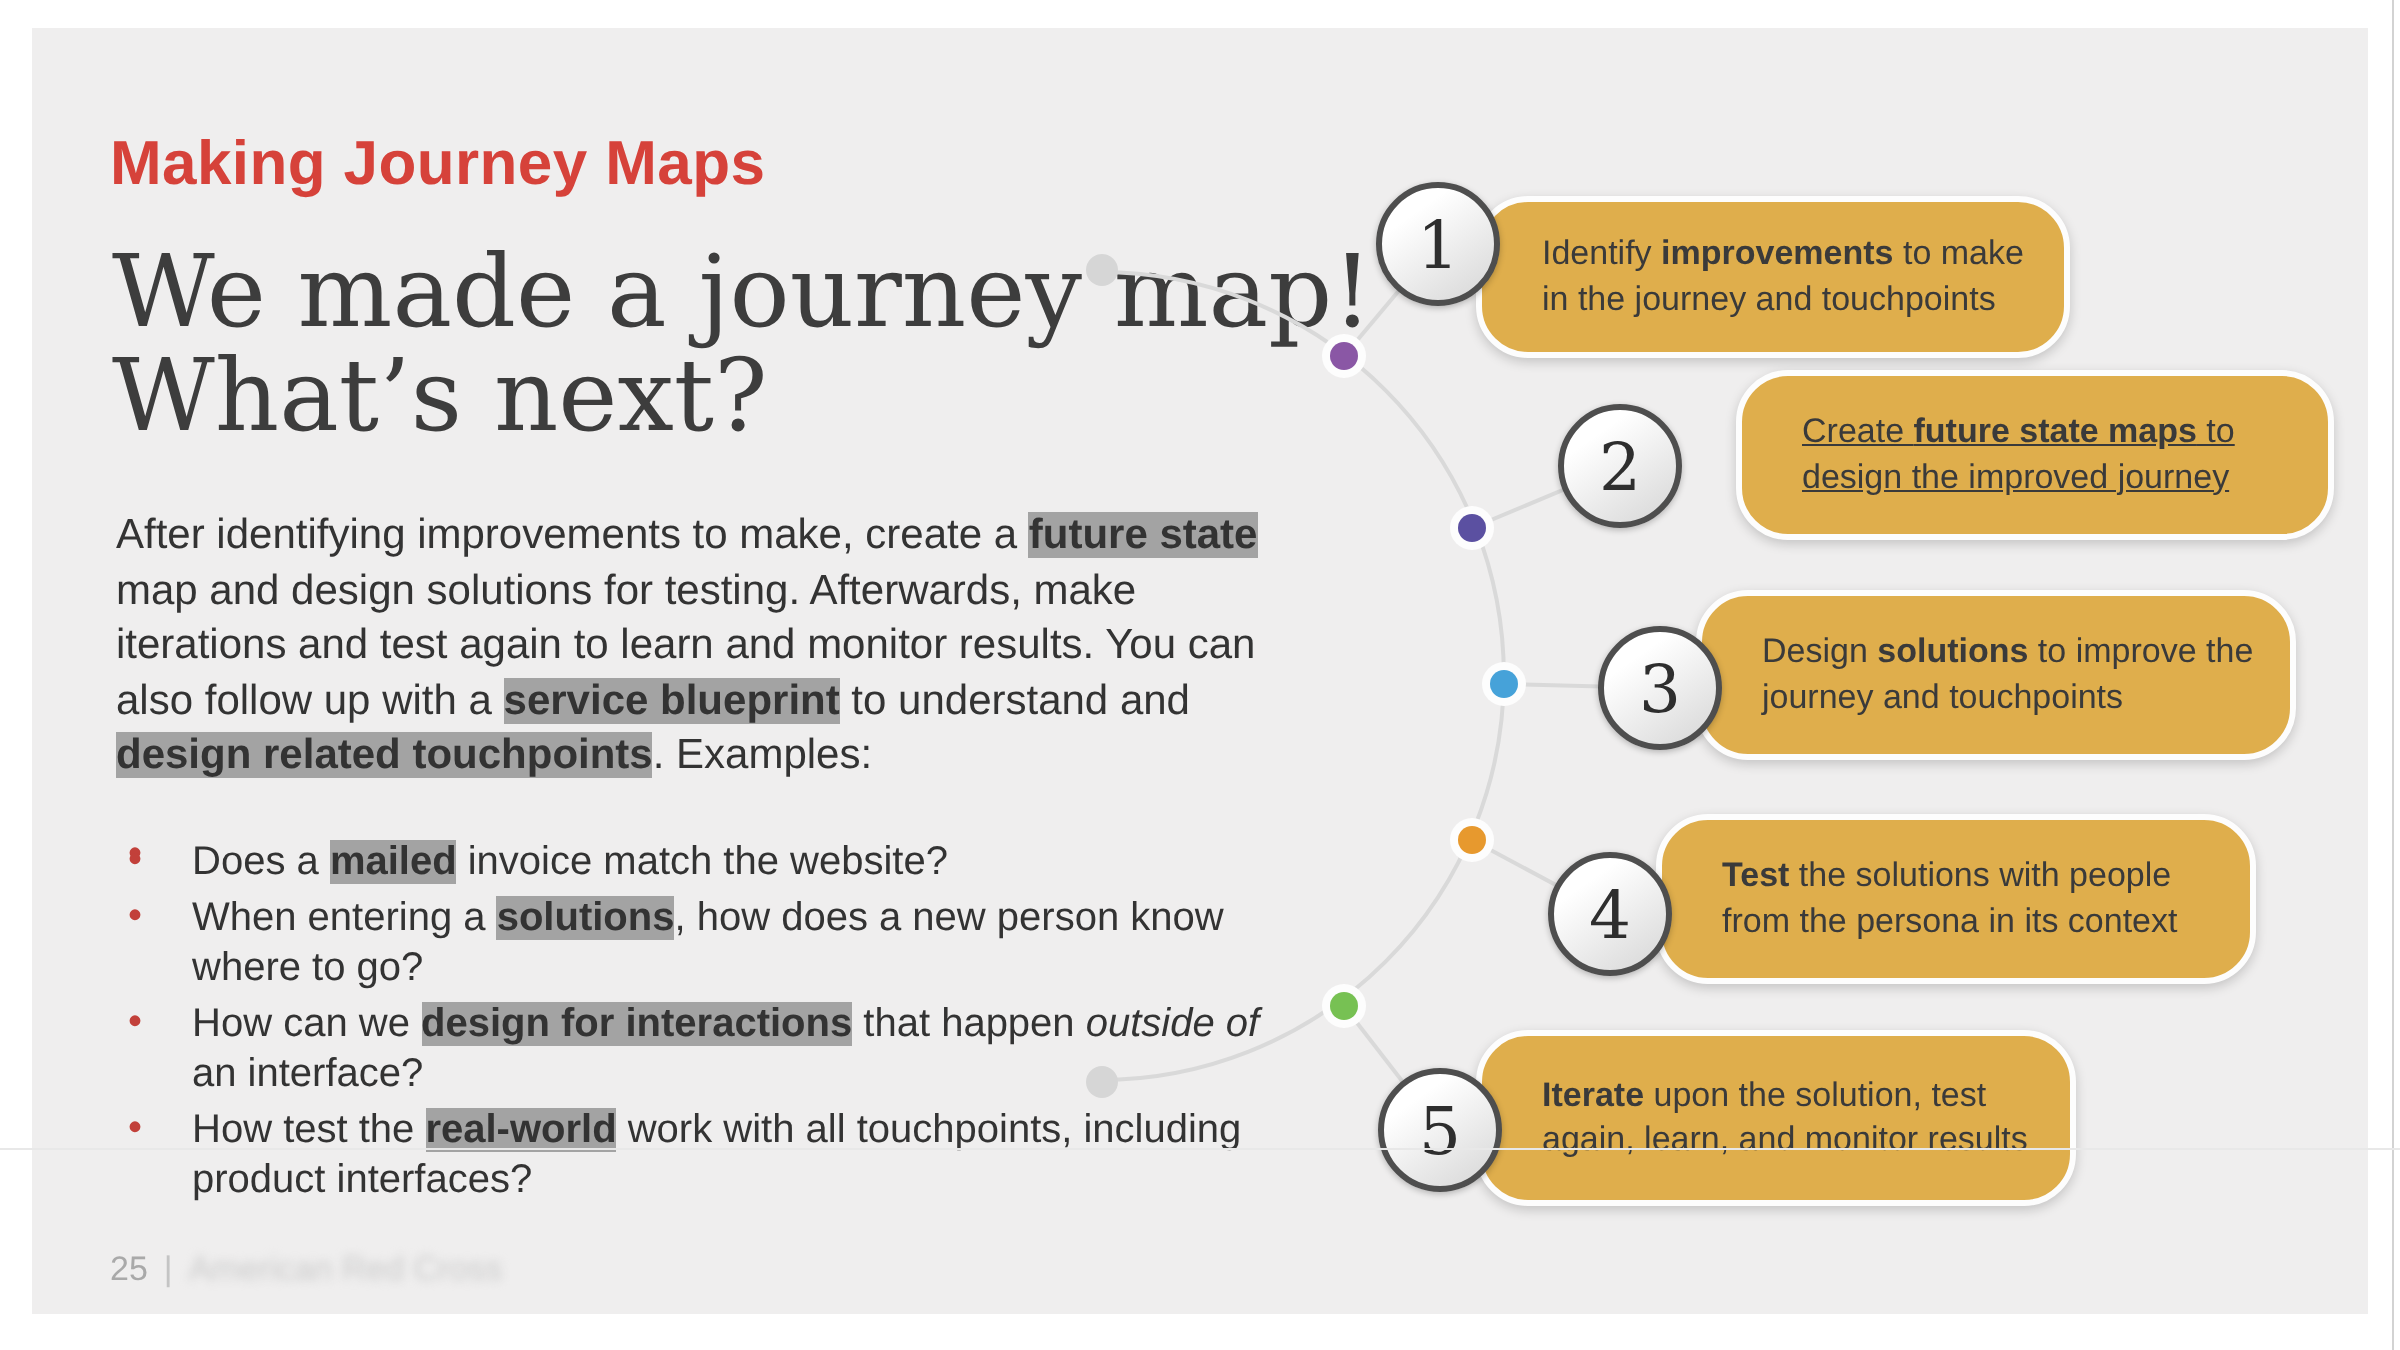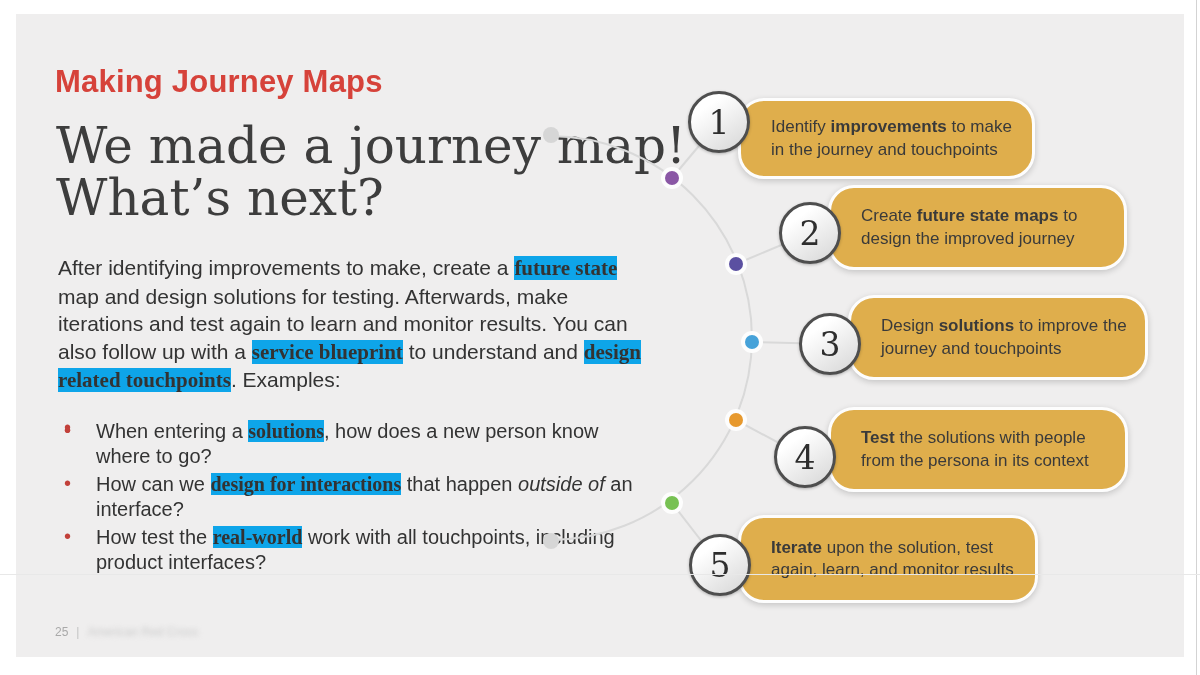--- a/index.html
+++ b/index.html
@@ -10,39 +10,39 @@
 
   .slide{position:absolute;left:16px;top:14px;width:1168px;height:643px;background:#efeeee;}
 
   .title{position:absolute;left:39px;top:50px;font-size:31px;font-weight:bold;color:#d6423a;
     letter-spacing:.2px;}
   .heading{position:absolute;left:40px;top:106px;font-family:"DejaVu Serif","Liberation Serif",serif;
     font-size:50px;line-height:52px;color:#3d3d3d;}
   .intro{position:absolute;left:42px;top:240px;width:592px;font-size:21px;line-height:27.5px;color:#333333;}
 
   .b{font-weight:bold;}
-  .h{background:#0ea5e9;font-family:Liberation Serif, serif;}
+  .h{background:#a3a3a3;}
   .i{font-style:italic;}
 
   .bullets{position:absolute;left:42px;top:402px;width:586px;margin:0;padding:0;list-style:none;
     font-size:20px;line-height:25px;color:#333333;}
   .bullets li{position:relative;padding-left:38px;margin:0 0 3px 0;}
   .bullet-marker{position:absolute;left:6px;top:-1px;color:#c2403a;font-size:20px;}
 
-  .footer{position:absolute;left:39px;top:611px;font-size:12px;color:#a9a9a9;display:flex;align-items:center;gap:8px;}
+  .footer{position:absolute;left:39px;top:611px;font-size:17px;color:#a9a9a9;display:flex;align-items:center;gap:8px;}
   .footer .sep{color:#c4c4c4;}
   .footer .brand{color:#cbcbcb;filter:blur(2.5px);}
 
   .diagram{position:absolute;left:0;top:0;}
 
   .step-callout{position:absolute;box-sizing:border-box;background:#dfae4c;border:3px solid #fdfdfd;
     border-radius:26px;box-shadow:0 2px 6px rgba(0,0,0,.18);display:flex;align-items:center;
     padding:0 12px 0 30px;font-size:17px;line-height:22.5px;color:#3a3a3a;}
   .cb1{left:722px;top:63px;width:297px;height:81px;margin-top:21px;}
-  .cb2{left:812px;top:171px;width:299px;height:85px;}
+  .cb2{left:852px;top:171px;width:299px;height:85px;text-decoration:underline;}
   .cb3{left:832px;top:281px;width:300px;height:85px;}
   .cb4{left:812px;top:393px;width:300px;height:85px;}
   .cb5{left:722px;top:501px;width:300px;height:88px;}
 
   .step-badge{position:absolute;box-sizing:border-box;width:62px;height:62px;border-radius:50%;
     border:3.5px solid #4e4e4e;background:linear-gradient(145deg,#ffffff 25%,#d6d6d6 100%);
     box-shadow:0 1px 3px rgba(0,0,0,.25);display:flex;align-items:center;justify-content:center;
     font-family:"DejaVu Serif","Liberation Serif",serif;font-size:33px;color:#2e2e2e;}
   .sb1{left:672px;top:77px;}
   .sb2{left:763px;top:188px;}
@@ -64,20 +64,21 @@
     </div>
 
     <div class="intro"><span>After identifying improvements to make, create a </span><span class="b h">future state</span><span> map and design solutions for testing. Afterwards, make iterations and test again to learn and monitor results. You can also follow up with a </span><span class="b h">service blueprint</span><span> to understand and </span><span class="b h">design related touchpoints</span><span>. Examples:</span></div>
 
     <ul class="bullets">
       <li>
         <span class="bullet-marker">•</span>
       </li>
       <li>
         <span class="bullet-marker">•</span>
+        <span><span>Does a </span><span class="b h">mailed</span><span> invoice match the website?</span></span>
       </li>
       <li>
         <span class="bullet-marker">•</span>
         <span><span>When entering a </span><span class="b h">solutions</span><span>, how does a new person know where to go?</span></span>
       </li>
       <li>
         <span class="bullet-marker">•</span>
         <span><span>How can we </span><span class="b h">design for interactions</span><span> that happen </span><span class="i">outside of</span><span> an interface?</span></span>
       </li>
       <li>

